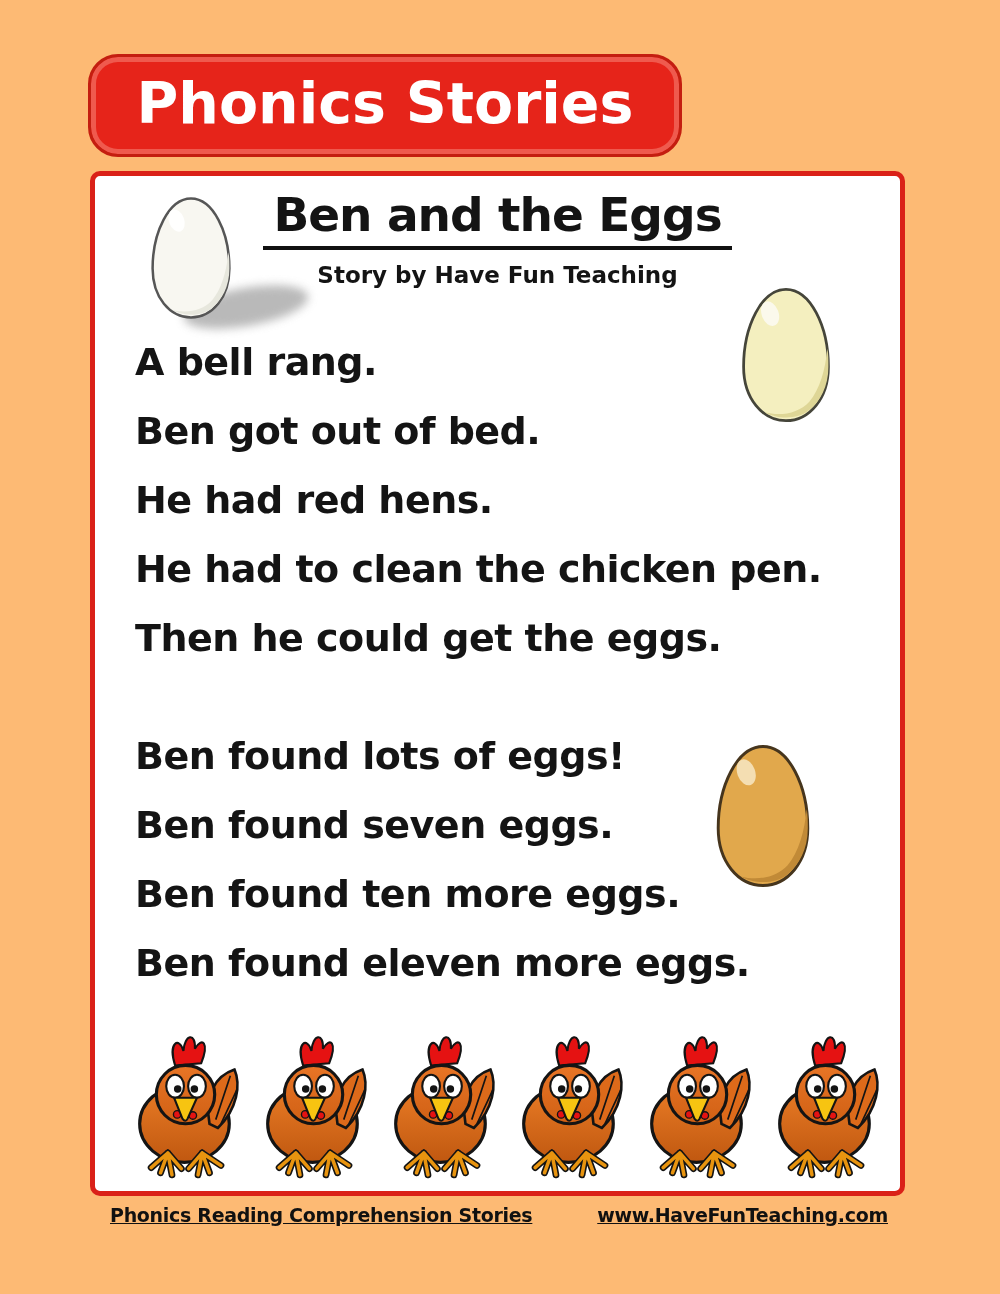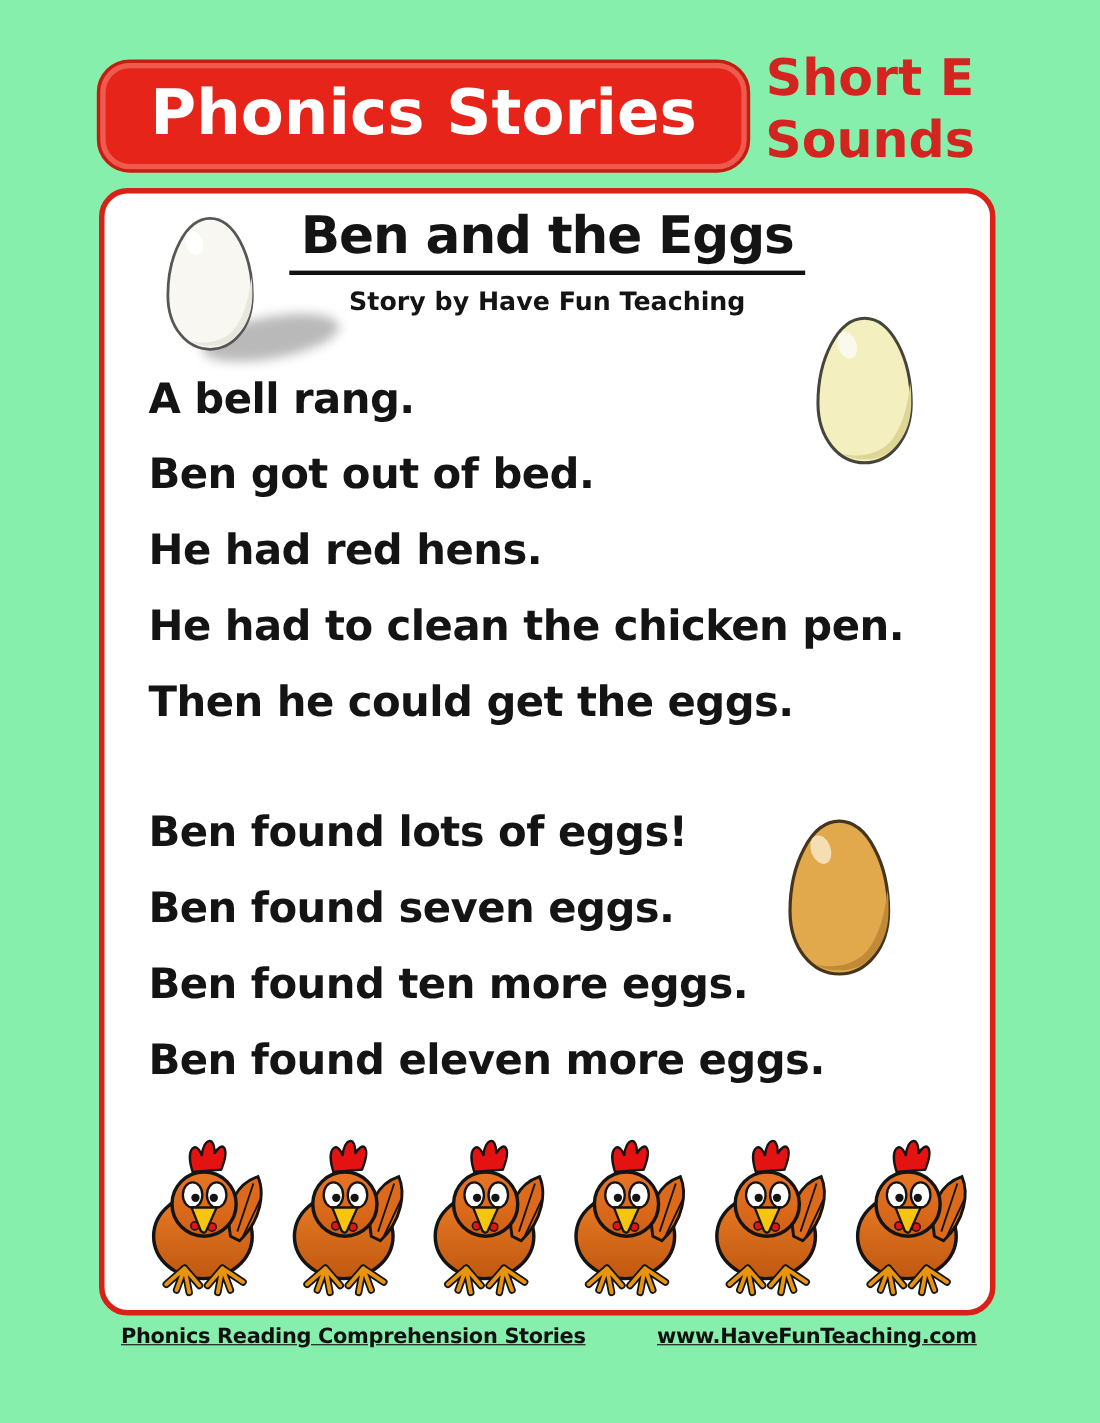--- a/index.html
+++ b/index.html
@@ -1,33 +1,33 @@
 <!DOCTYPE html>
 <html style="--banner-red: #e6241a; --banner-edge: #c41e10; --banner-inner-highlight: #ef5a4e; --label-red: #d42420; --border-red: #da2118; --text-black: #141414; --egg-white: #f8f7f1; --egg-cream: #f4efbf; --egg-cream-shade: #ded696; --egg-brown: #e1a84c; --egg-brown-shade: #c18a37; --hen-orange: #dd6a1a; --hen-red: #e51212; --hen-yellow: #f7c411; --hen-feet: #e8940f;"><head>
 <meta charset="utf-8">
 <style>
   html,body{margin:0;padding:0;background:#ffffff;}
-  #page{position:relative;width:1000px;height:1294px;background:#86efac;overflow:hidden;
+  #page{position:relative;width:1000px;height:1294px;background:#fdba74;overflow:hidden;
         font-family:"DejaVu Sans","Liberation Sans",sans-serif;}
 
   
   .banner{position:absolute;left:88px;top:54px;width:594px;height:103px;
           background:var(--banner-red,#e6241a);
           border:3px solid var(--banner-edge,#c41e10);
           border-radius:30px;box-sizing:border-box;
           box-shadow:inset 0 0 0 5px var(--banner-inner-highlight,#ef5a4e);
           display:flex;align-items:center;justify-content:center;}
   .banner-title{color:#ffffff;font-size:57px;font-weight:bold;letter-spacing:0px;
                 text-align:center;line-height:1;padding-bottom:4px;}
   .corner-label{position:absolute;left:690px;top:42px;width:202px;text-align:center;
                 color:var(--label-red,#d42420);font-size:46px;font-weight:bold;line-height:57px;}
 
   
   .sheet{position:absolute;left:90px;top:171px;width:815px;height:1025px;
-         border:5px solid var(--border-red,#da2118);border-radius:26px;
+         border:5px solid var(--border-red,#da2118);border-radius:10px;
          background:#fff;box-sizing:border-box;padding-left:20px;}
 
   .story-title-wrap{position:absolute;left:0;right:0;top:14px;text-align:center;}
   .story-title{display:inline-block;color:var(--text-black,#141414);font-size:47px;
                font-weight:bold;letter-spacing:-1px;border-bottom:4px solid #111;
                padding:0 10px 7px 10px;line-height:1.05;}
   .story-byline{position:absolute;left:0;right:0;top:86px;text-align:center;
                 color:var(--text-black,#141414);font-size:23px;font-weight:bold;}
 
   .para{position:absolute;left:40px;color:var(--text-black,#141414);
@@ -101,24 +101,20 @@
           <path d="M36,118 L20,132 M36,118 L29,137 M36,118 L40,139 M36,118 L49,133"></path>
           <path d="M69,118 L56,133 M69,118 L65,139 M69,118 L76,137 M69,118 L87,130"></path>
         </g>
       </g>
     </defs>
   </svg>
 
   <div class="banner">
     <div class="banner-title">Phonics Stories</div>
   </div>
-  <div class="corner-label">
-    <div>Short E</div>
-    <div>Sounds</div>
-  </div>
 
   <div class="sheet">
 
     <div class="egg-shadow"></div>
     <svg class="egg egg-white-svg" viewBox="0 0 100 132">
       <path class="egg-body" d="M50,4 C27,4 10,39 10,77 C10,107 28,128 50,128 C72,128 90,107 90,77 C90,39 73,4 50,4 Z"></path>
       <path class="egg-shade" d="M30,120 C40,126 60,128 72,118 C82,110 90,96 90,77 C90,70 90,65 89,60 C87,80 82,98 72,110 C62,121 45,124 30,120 Z"></path>
       <ellipse class="egg-hl" cx="35" cy="27" rx="8" ry="12" transform="rotate(-20 35 27)"></ellipse>
     </svg>
 

